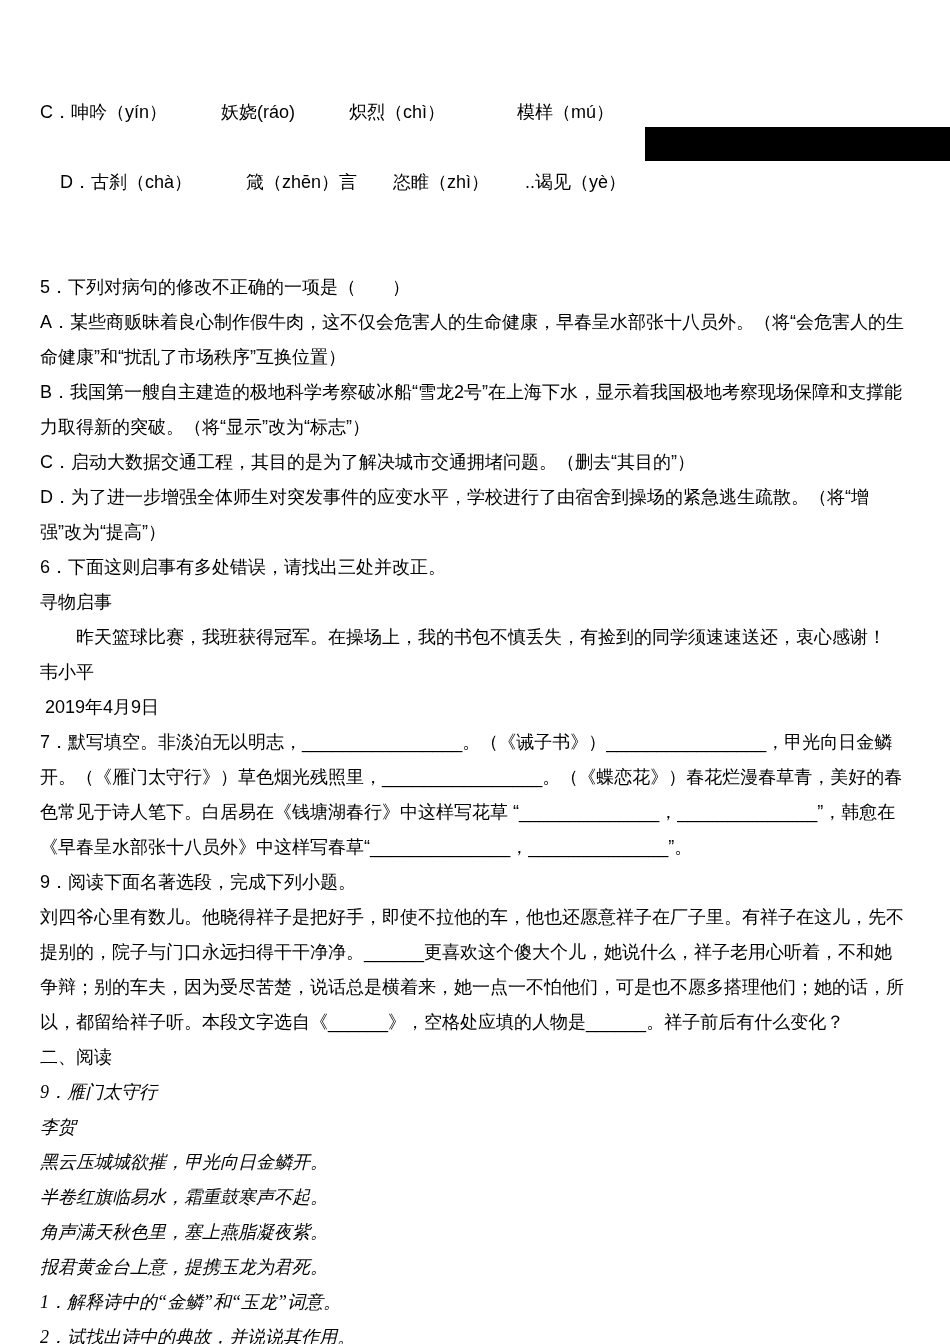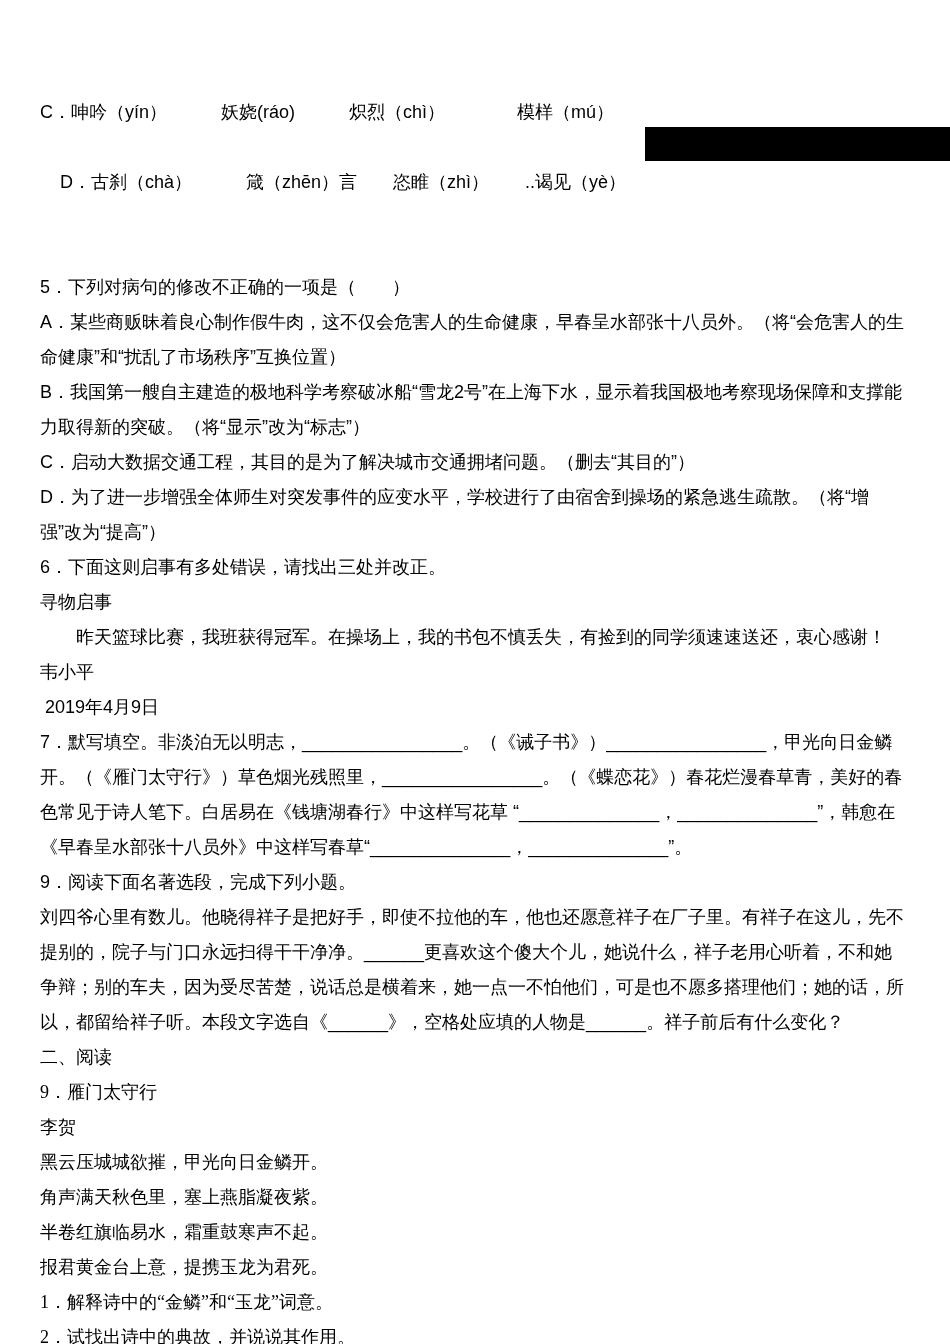--- a/index.html
+++ b/index.html
@@ -14,21 +14,21 @@
     padding: 95px 40px 60px 40px;
     font-family: "Liberation Sans", sans-serif;
     font-size: 18px;
     line-height: 35px;
   }
   .line {
     white-space: pre-wrap;
     word-break: break-all;
   }
   .bold { font-weight: normal; }
-  .kai { font-family: "Liberation Serif", serif; }
+  .kai { font-family: "Liberation Serif", serif; font-style: italic; }
   .rel { position: relative; }
   .redaction {
     position: absolute;
     left: 605px;
     top: -3px;
     width: 305px;
     height: 34px;
     background: #000000;
   }
 </style>
@@ -59,19 +59,19 @@
   <p class="line">7．默写填空。非淡泊无以明志，________________。（《诫子书》）________________，甲光向日金鳞开。（《雁门太守行》）草色烟光残照里，________________。（《蝶恋花》）春花烂漫春草青，美好的春色常见于诗人笔下。白居易在《钱塘湖春行》中这样写花草 “______________，______________”，韩愈在《早春呈水部张十八员外》中这样写春草“______________，______________”。</p>
 
   <p class="line">9．阅读下面名著选段，完成下列小题。</p>
   <p class="line">刘四爷心里有数儿。他晓得祥子是把好手，即使不拉他的车，他也还愿意祥子在厂子里。有祥子在这儿，先不提别的，院子与门口永远扫得干干净净。______更喜欢这个傻大个儿，她说什么，祥子老用心听着，不和她争辩；别的车夫，因为受尽苦楚，说话总是横着来，她一点一不怕他们，可是也不愿多搭理他们；她的话，所以，都留给祥子听。本段文字选自《______》，空格处应填的人物是______。祥子前后有什么变化？</p>
 
   <p class="line">二、阅读</p>
 
   <p class="line kai">9．雁门太守行</p>
   <p class="line kai">李贺</p>
   <p class="line kai">黑云压城城欲摧，甲光向日金鳞开。</p>
+  <p class="line kai">半卷红旗临易水，霜重鼓寒声不起。</p>
   <p class="line kai">角声满天秋色里，塞上燕脂凝夜紫。</p>
-  <p class="line kai">半卷红旗临易水，霜重鼓寒声不起。</p>
   <p class="line kai">报君黄金台上意，提携玉龙为君死。</p>
   <p class="line kai">1．解释诗中的“金鳞”和“玉龙”词意。</p>
   <p class="line kai">2．试找出诗中的典故，并说说其作用。</p>
 
 </div>
 
 </body></html>

